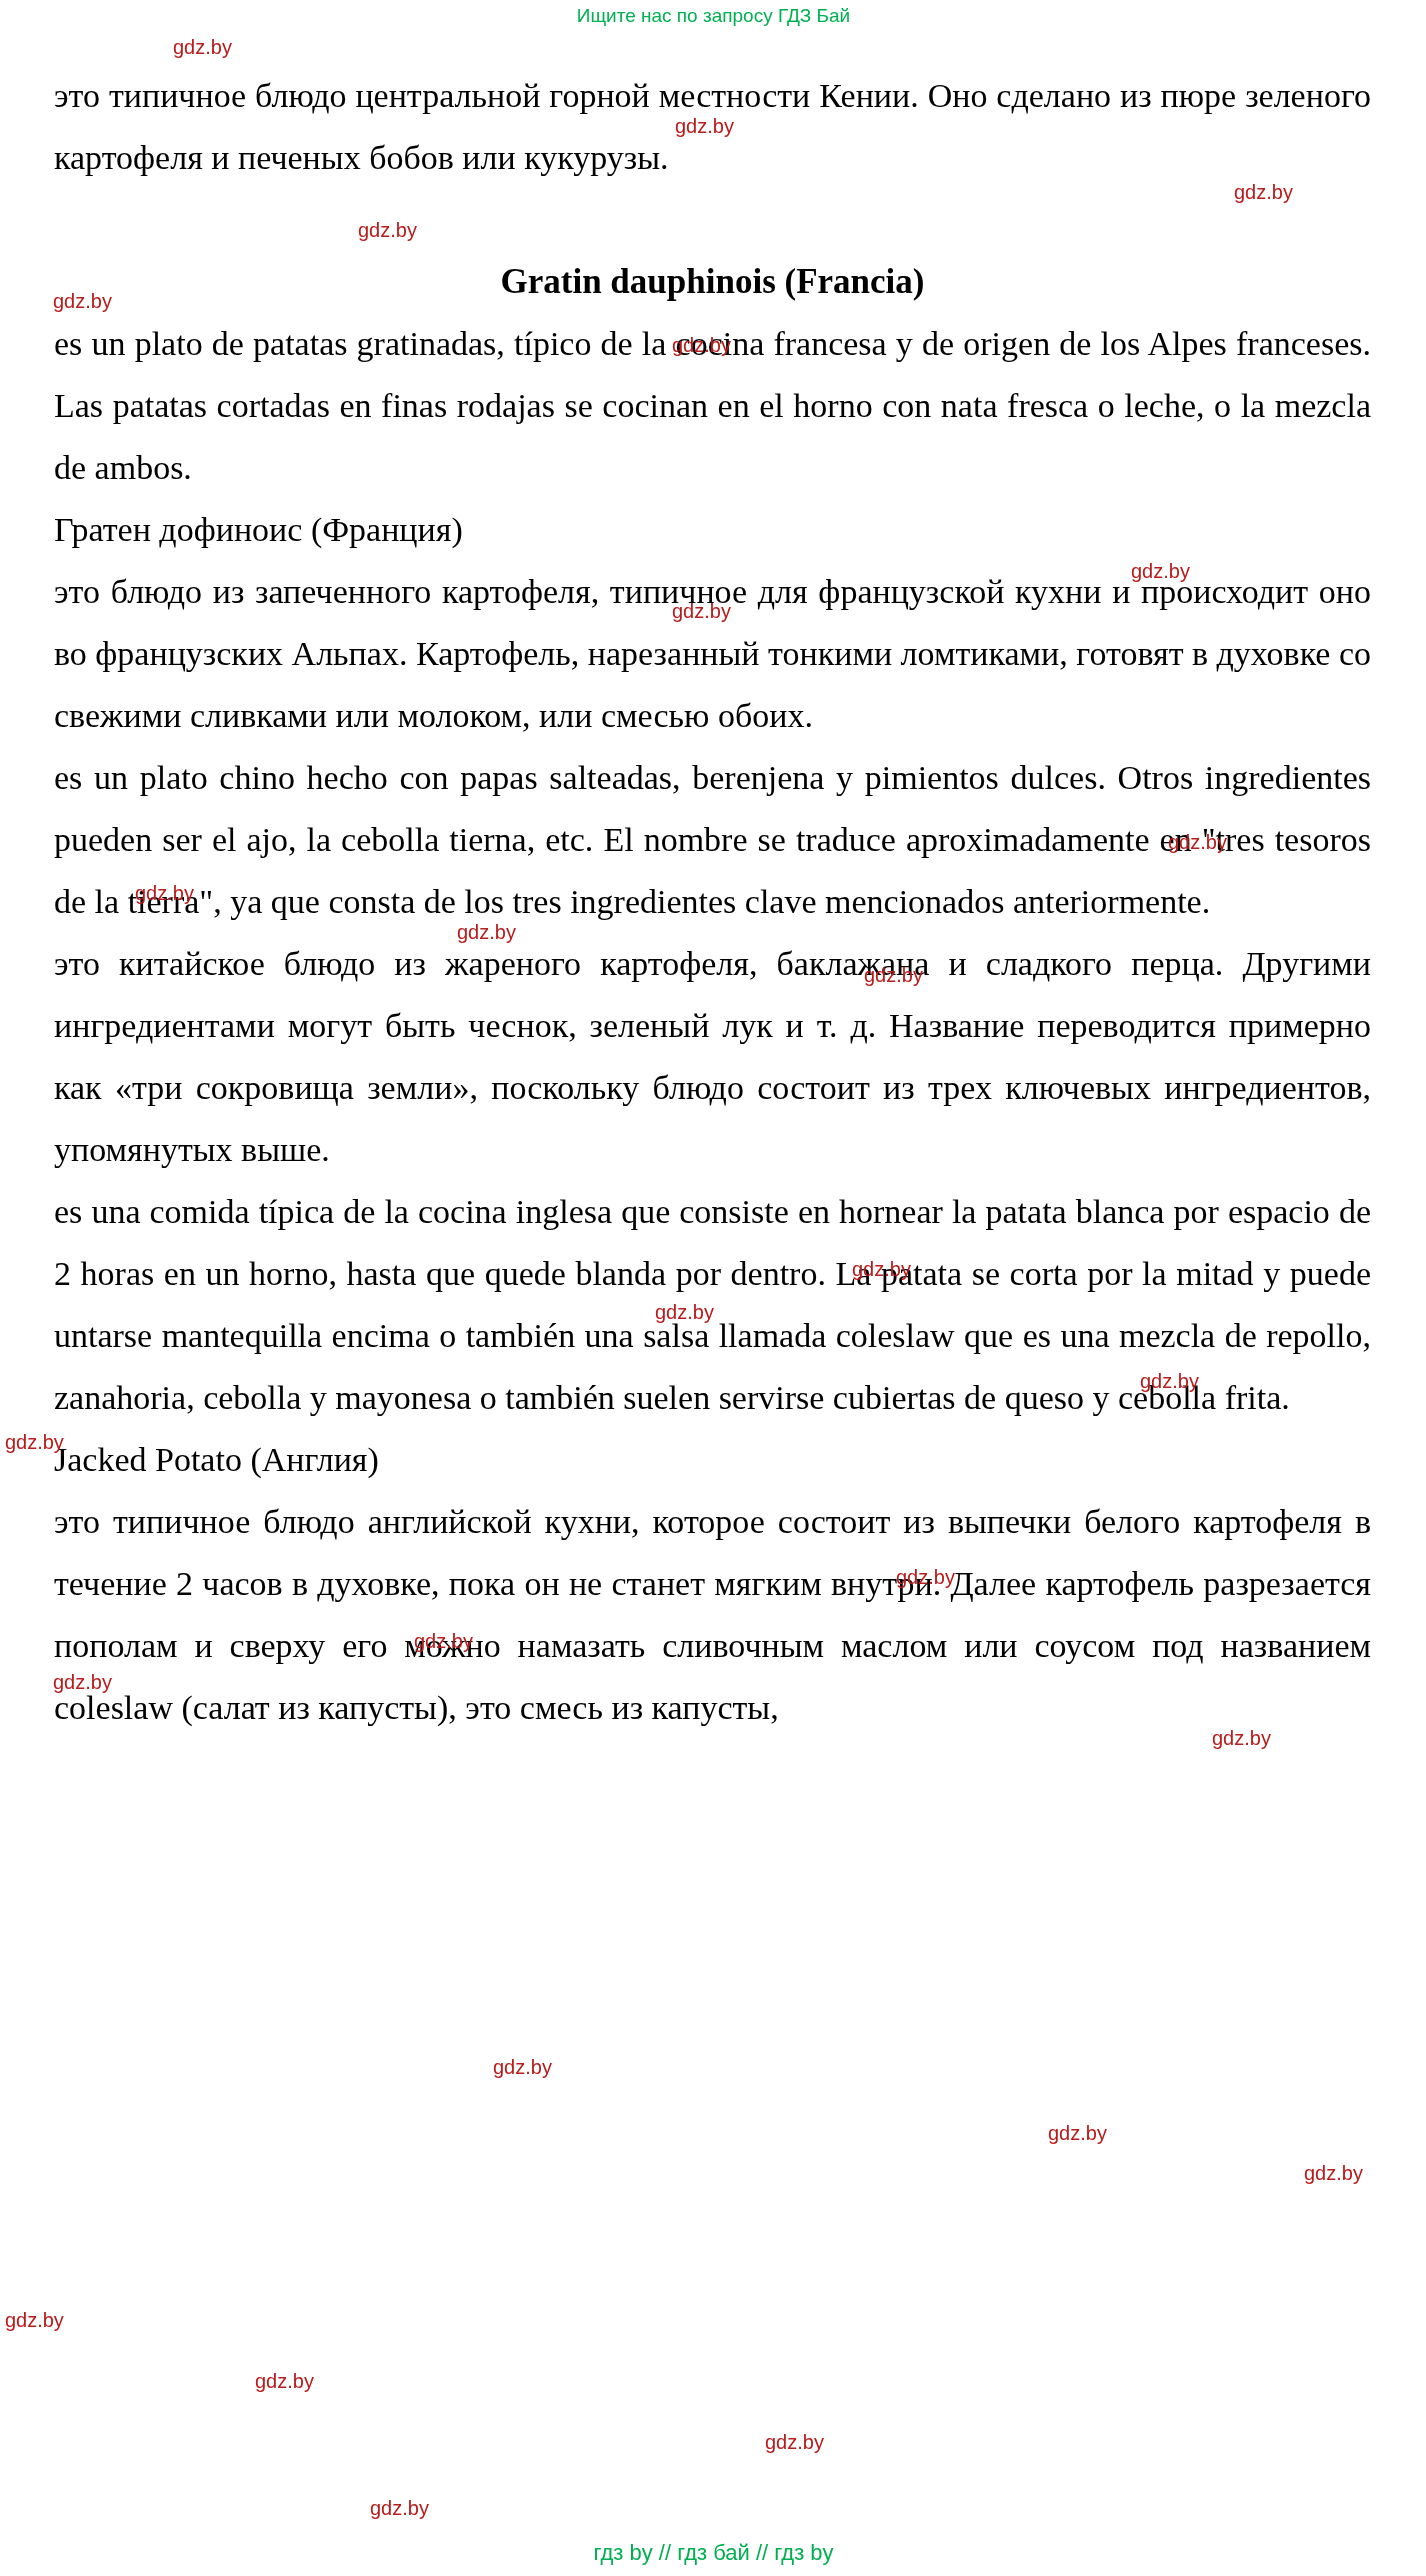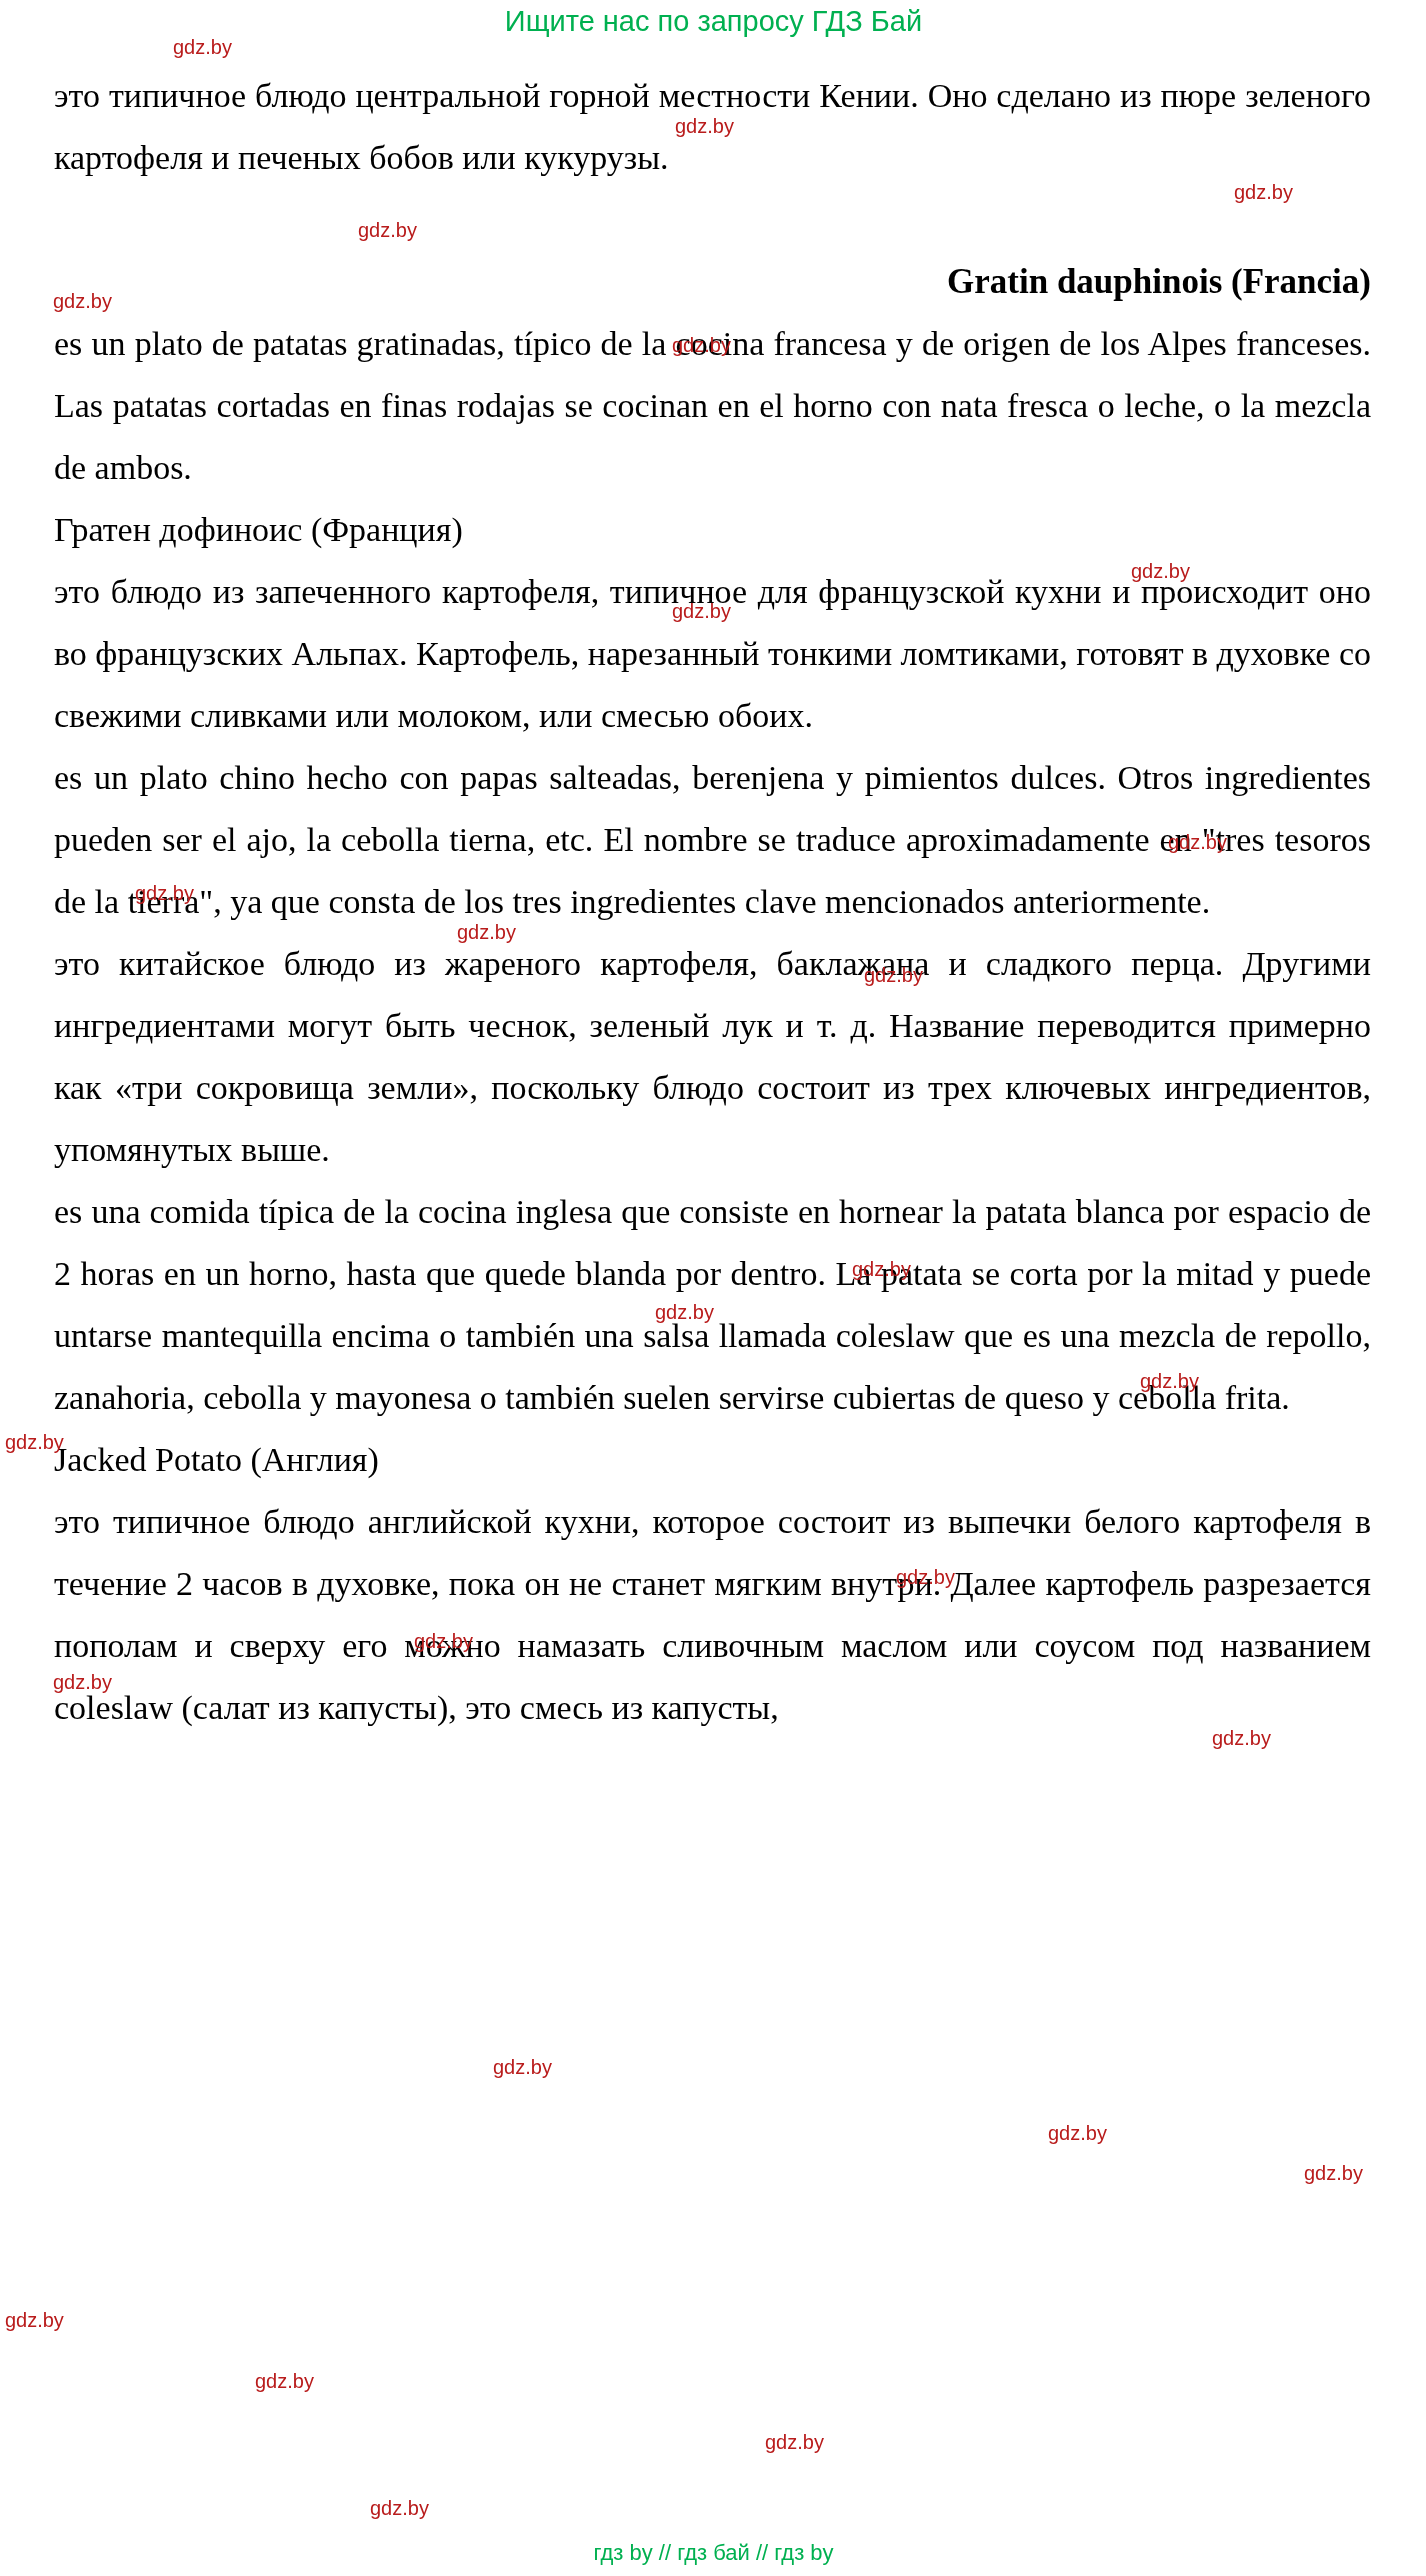--- a/index.html
+++ b/index.html
@@ -13,21 +13,21 @@
     color: #000000;
     overflow: hidden;
   }
   .top-note {
     position: absolute;
     top: 4.9px;
     left: 0;
     width: 100%;
     text-align: center;
     font-family: "Liberation Sans", sans-serif;
-    font-size: 29px;
+    font-size: 19px;
     color: #00b050;
   }
   .content {
     position: absolute;
     top: 65px;
     left: 54px;
     width: 1317px;
   }
   .para {
     margin: 0;
@@ -39,21 +39,21 @@
     margin: 0;
     font-size: 34px;
     line-height: 62px;
     text-align: left;
   }
   .heading {
     margin: 62px 0 0 0;
     font-size: 35px;
     line-height: 62px;
     font-weight: 700;
-    text-align: right;
+    text-align: center;
   }
   .wm {
     position: absolute;
     font-family: "Liberation Sans", sans-serif;
     font-size: 20px;
     color: #b91c1c;
     white-space: nowrap;
     pointer-events: none;
   }
   .footer-note {

